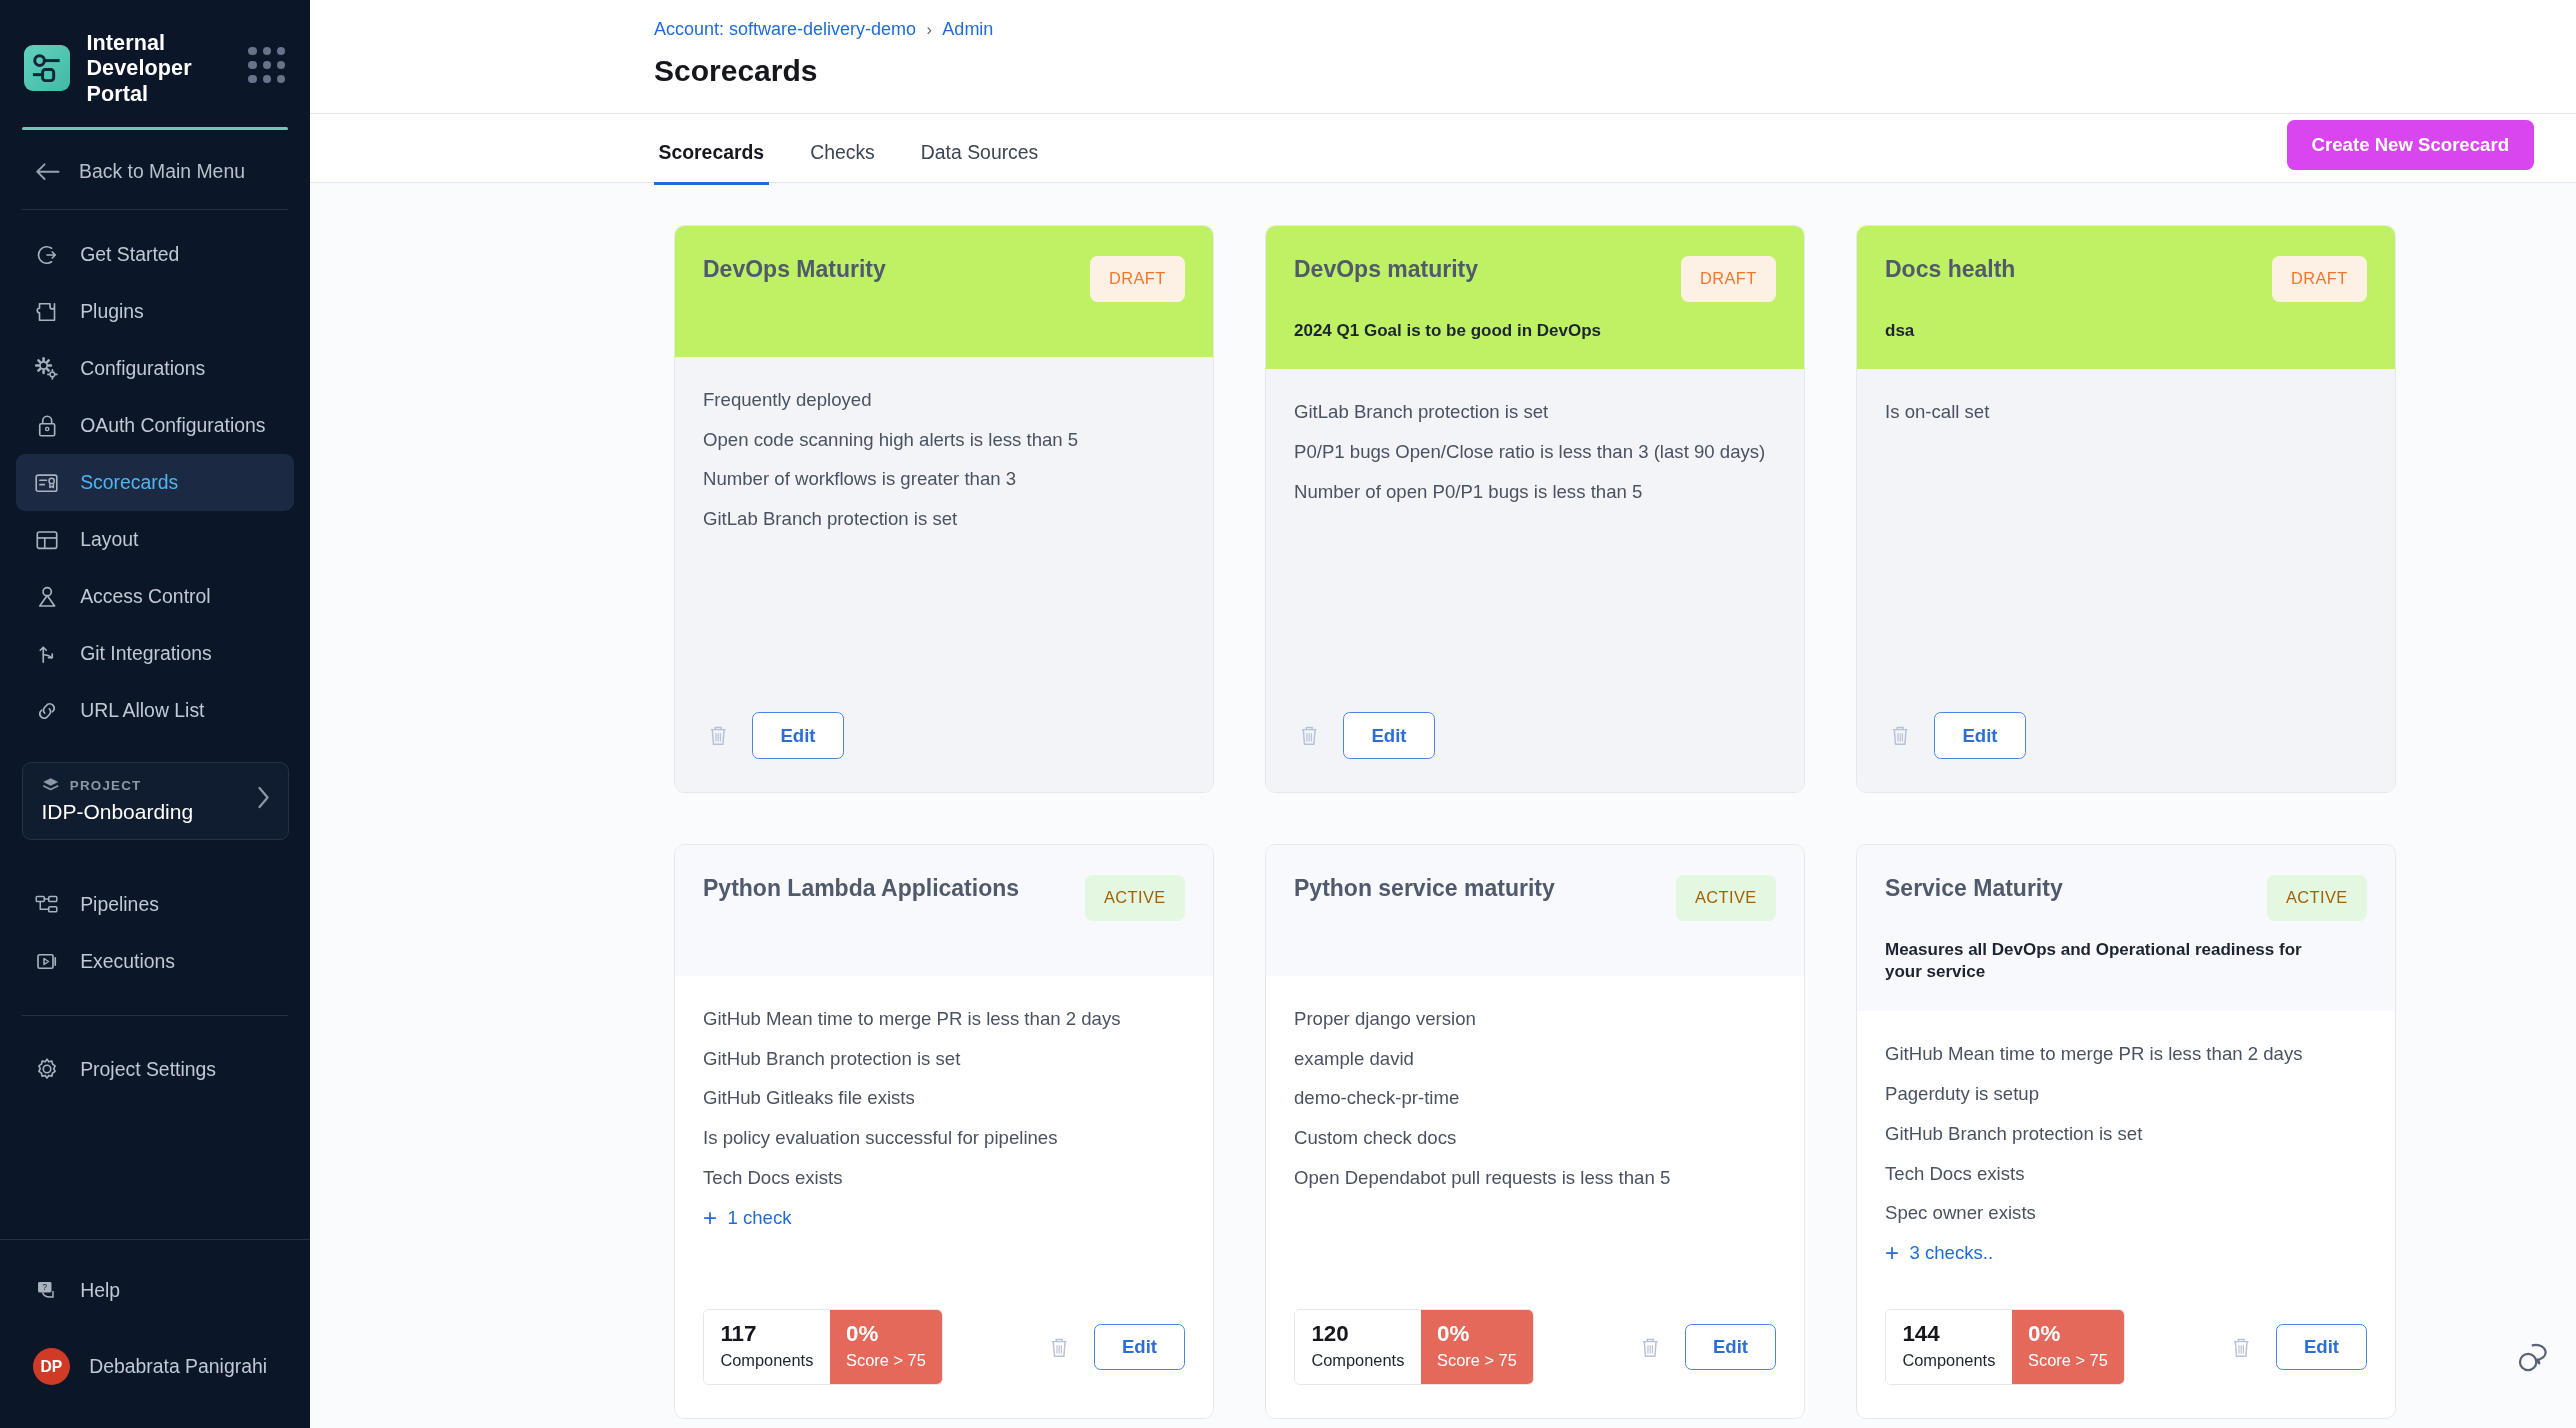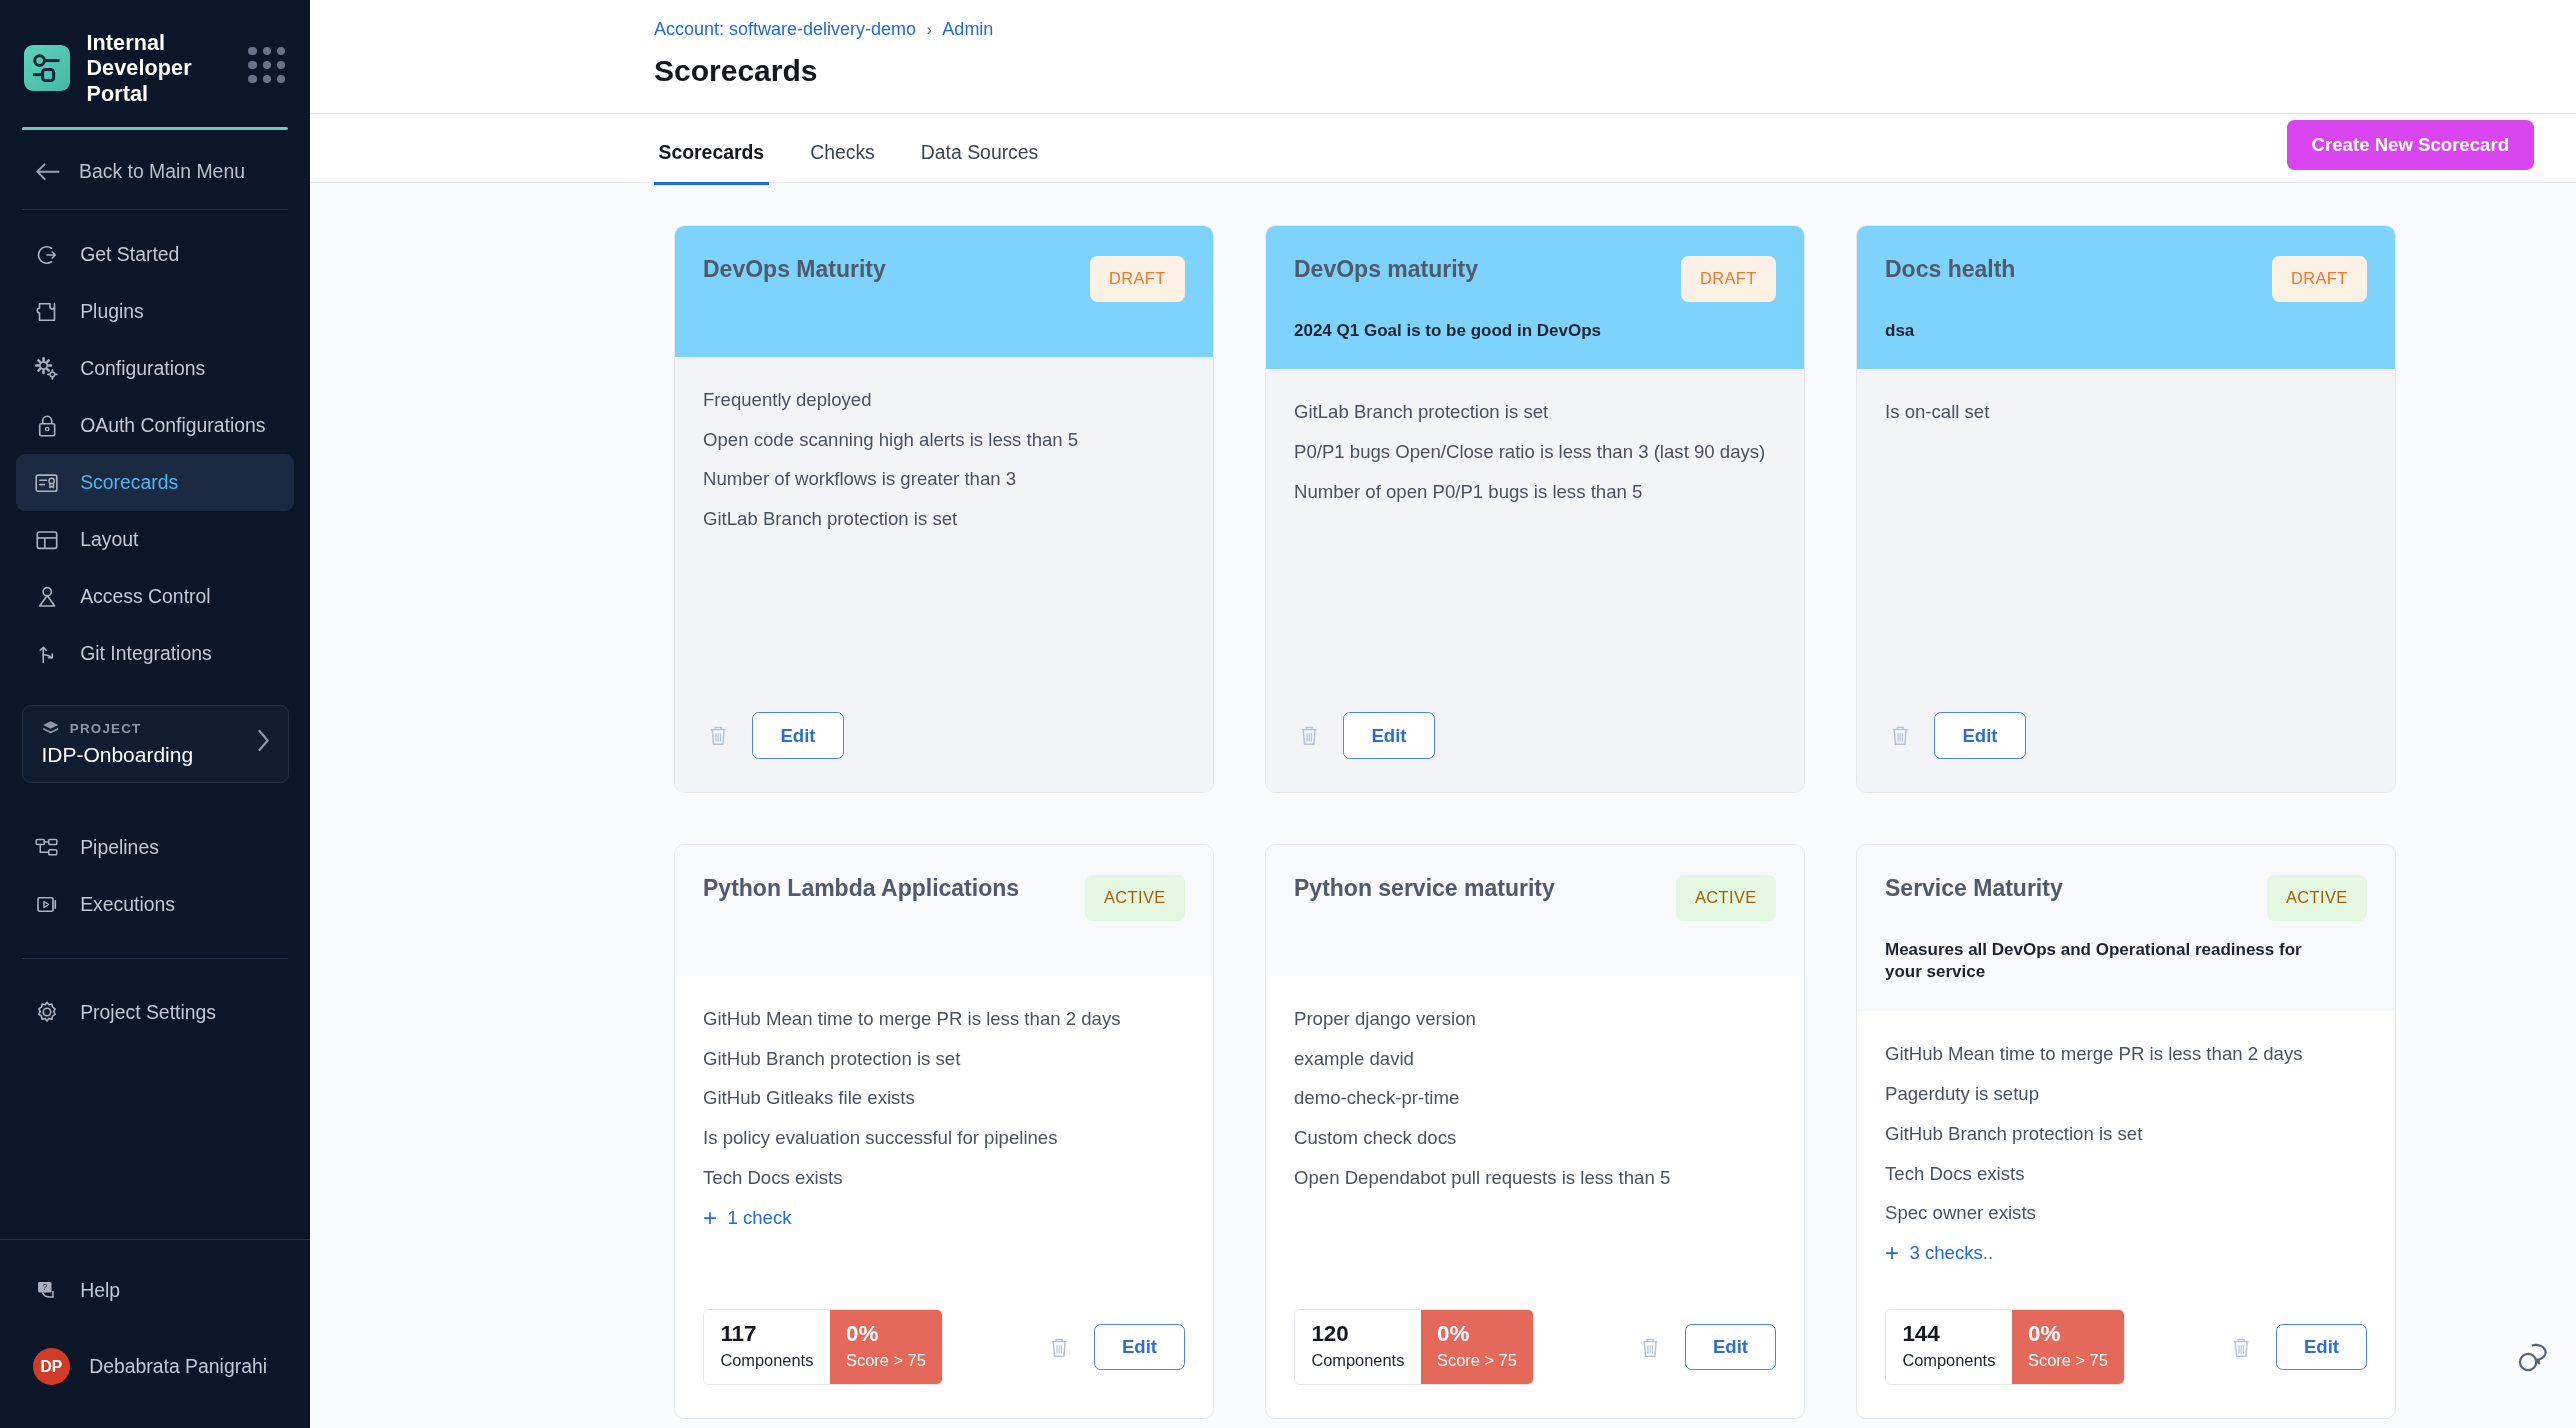--- a/index.html
+++ b/index.html
@@ -94,21 +94,21 @@
 
   .content { flex: 1 1 auto; padding: 42px 42px 0 42px; overflow: hidden; position: relative; }
   .grid { display: grid; grid-template-columns: repeat(3, 540px); gap: 51px 51px; margin-left: 322px; }
 
   .card {
     background: #ffffff; border: 0.7px solid #e4e7ec; border-radius: 10.4px;
     display: flex; flex-direction: column; overflow: hidden;
   }
   .card.r1 { height: 568px; }
   .card.r2 { height: 575px; }
-  .card-head { background: #7dd3fc; padding: 30px 28px 27px 28px; position: relative; min-height: 131px; }
+  .card-head { background: #bef264; padding: 30px 28px 27px 28px; position: relative; min-height: 131px; }
   .card-head.tall { min-height: 137px; }
   .card-title-row { display: flex; align-items: flex-start; gap: 15px; }
   .card-title { font-size: 23px; font-weight: bold; color: #505a6b; flex: 1 1 auto; line-height: 1.2; }
   .badge {
     flex: 0 0 auto; border-radius: 7.5px; padding: 13.4px 19.4px;
     font-size: 16.4px; letter-spacing: 0.4px; white-space: nowrap;
   }
   .badge.draft { background: #fdf0e4; color: #f2772b; }
   .badge.active { background: #e4f7e1; color: #a16207; }
   .card-sub { font-size: 17px; color: #1d2430; font-weight: bold; margin-top: 18px; line-height: 1.34; max-width: 417px; }
@@ -277,20 +277,29 @@
         <span class="ico">
           <svg width="24" height="24" viewBox="0 0 32 32">
               <path d="M11 27 V7 M11 7 L7 11 M11 7 L15 11" fill="none" stroke="#aab2c0" stroke-width="2.2" stroke-linecap="round" stroke-linejoin="round"></path>
               <path d="M11 17 C11 17 18 17 22 21" fill="none" stroke="#aab2c0" stroke-width="2.2" stroke-linecap="round"></path>
               <path d="M18 21 L23 21 L23 16" fill="none" stroke="#aab2c0" stroke-width="2.2" stroke-linecap="round" stroke-linejoin="round"></path>
             </svg>
         </span>
         <span class="label">Git Integrations</span>
       </div>
 
+      <div class="nav-item">
+        <span class="ico">
+          <svg width="24" height="24" viewBox="0 0 32 32">
+              <path d="M13 19 a6 6 0 0 1 0-8 l4-4 a6 6 0 0 1 8 8 l-2 2" fill="none" stroke="#aab2c0" stroke-width="2.2" stroke-linecap="round"></path>
+              <path d="M19 13 a6 6 0 0 1 0 8 l-4 4 a6 6 0 0 1-8-8 l2-2" fill="none" stroke="#aab2c0" stroke-width="2.2" stroke-linecap="round"></path>
+            </svg>
+        </span>
+        <span class="label">URL Allow List</span>
+      </div>
     </nav>
 
     <div class="project-card">
       <div class="pc-main">
         <div class="pc-top">
           <span class="ico" style="width:19.4px;height:18px;flex:0 0 19.4px">
             <svg width="19.4" height="18" viewBox="0 0 26 24">
                 <path d="M13 3 L23 8 L13 13 L3 8 Z" fill="#8d97a8"></path>
                 <path d="M3 13 L13 18 L23 13" fill="none" stroke="#8d97a8" stroke-width="2.2" stroke-linejoin="round"></path>
               </svg>

